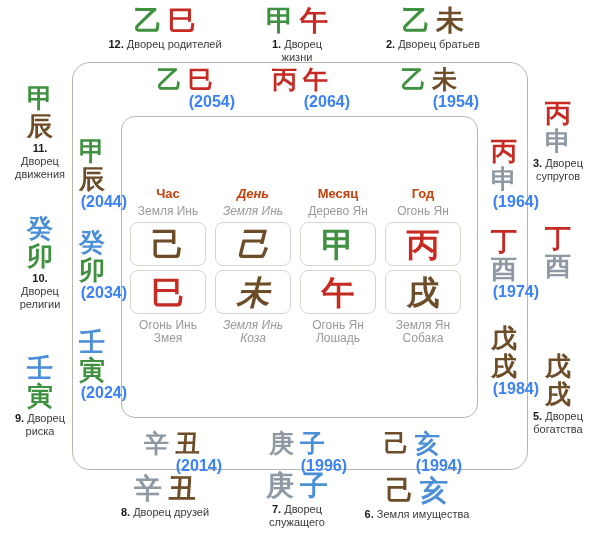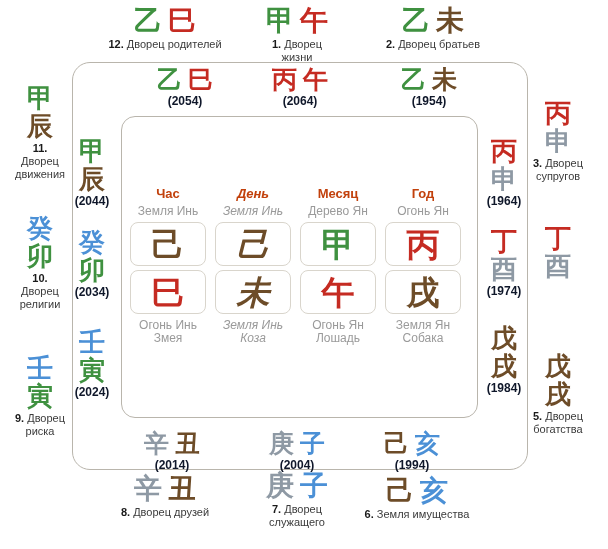--- a/index.html
+++ b/index.html
@@ -33,22 +33,22 @@
   .chars-h .ch { display: inline-block; margin: 0 3px; font-weight: bold; }
   .luck .chars-h { font-size: 25px; line-height: 28px; }
   .chars-v .ch { display: block; font-size: 26px; line-height: 28px; font-weight: bold; }
   .plabel {
     font-size: 11px; line-height: 13px;
     color: #3b3b3b; margin-top: 2px;
   }
   .plabel b { font-weight: bold; color: #1a1a1a; }
   .plabel .nm { white-space: pre-line; }
   .year {
-    font-size: 12px; line-height: 15px;
-    font-weight: bold; color: #0f172a; margin-top: 1px;
+    font-size: 16px; line-height: 15px;
+    font-weight: bold; color: #3b82f6; margin-top: 1px; text-align: right;
   }
   .pcol { position: absolute; top: 186px; width: 76px; text-align: center; }
   .ptitle { font-size: 13px; line-height: 16px; font-weight: bold; color: #c2410c; }
   .pelem { font-size: 12px; line-height: 14px; color: #9a9a9a; margin-top: 2px; }
   .cell {
     margin-top: 4px; height: 44px;
     border: 1px solid #d9d5cc; border-radius: 8px;
     background: #ffffff;
     font-size: 33px; line-height: 44px; font-weight: bold;
   }
@@ -199,21 +199,21 @@
   <div class="luck" style="left:122px; top:429px; width:100px;">
     <div class="chars-h">
       <span class="ch" style="color: rgb(142, 153, 164);">辛</span><span class="ch" style="color: rgb(109, 76, 40);">丑</span>
     </div>
     <div class="year">(2014)</div>
   </div>
   <div class="luck" style="left:247px; top:429px; width:100px;">
     <div class="chars-h">
       <span class="ch" style="color: rgb(142, 153, 164);">庚</span><span class="ch" style="color: rgb(75, 144, 214);">子</span>
     </div>
-    <div class="year">(2004)</div>
+    <div class="year">(1996)</div>
   </div>
   <div class="luck" style="left:362px; top:429px; width:100px;">
     <div class="chars-h">
       <span class="ch" style="color: rgb(109, 76, 40);">己</span><span class="ch" style="color: rgb(75, 144, 214);">亥</span>
     </div>
     <div class="year">(1994)</div>
   </div>
 
   <div class="luck" style="left:57px; top:137px; width:70px;">
     <div class="chars-v">

